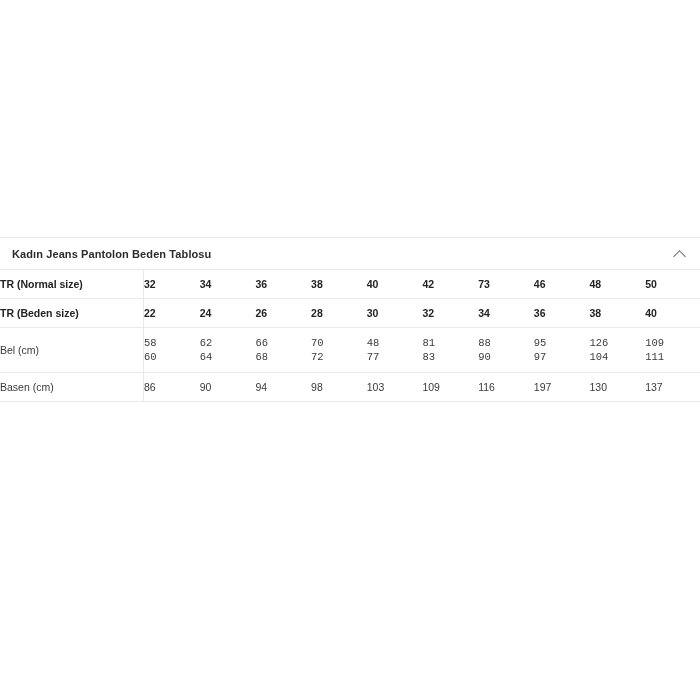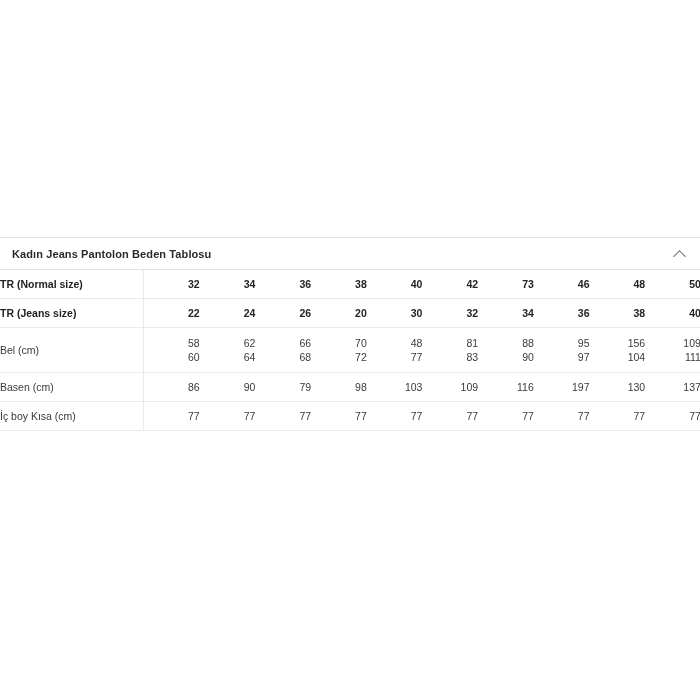--- a/index.html
+++ b/index.html
@@ -92,35 +92,36 @@
     text-align: left;
     border-right: 1px solid #e9e9e9;
   }
 
   td.rowlabel.bold {
     font-weight: bold;
     color: #232323;
   }
 
   td.val {
-    text-align: right;
+    text-align: left;
     width: 55.7px;
   }
 
   td.val.bold {
     font-weight: bold;
     color: #232323;
   }
 
   tr.tall td {
     height: 44px;
   }
 
   .two-line {
     line-height: 14px;
+    font-family: Liberation Mono, monospace;
   }
   .two-line span {
     display: block;
   }
 
   tr.size-row td { height: 28px; margin-top: 36px; }
 </style>
 </head>
 <body>
 
@@ -144,25 +145,25 @@
           <td class="val bold">38</td>
           <td class="val bold">40</td>
           <td class="val bold">42</td>
           <td class="val bold">73</td>
           <td class="val bold">46</td>
           <td class="val bold">48</td>
           <td class="val bold">50</td>
         </tr>
 
         <tr class="size-row">
-          <td class="rowlabel bold">TR (Jeans size)</td>
+          <td class="rowlabel bold">TR (Beden size)</td>
           <td class="val bold">22</td>
           <td class="val bold">24</td>
           <td class="val bold">26</td>
-          <td class="val bold">20</td>
+          <td class="val bold">28</td>
           <td class="val bold">30</td>
           <td class="val bold">32</td>
           <td class="val bold">34</td>
           <td class="val bold">36</td>
           <td class="val bold">38</td>
           <td class="val bold">40</td>
         </tr>
 
         <tr class="tall">
           <td class="rowlabel">Bel (cm)</td>
@@ -209,58 +210,45 @@
             </div>
           </td>
           <td class="val">
             <div class="two-line">
               <span>95</span>
               <span>97</span>
             </div>
           </td>
           <td class="val">
             <div class="two-line">
-              <span>156</span>
+              <span>126</span>
               <span>104</span>
             </div>
           </td>
           <td class="val">
             <div class="two-line">
               <span>109</span>
               <span>111</span>
             </div>
           </td>
         </tr>
 
         <tr>
           <td class="rowlabel">Basen (cm)</td>
           <td class="val">86</td>
           <td class="val">90</td>
-          <td class="val">79</td>
+          <td class="val">94</td>
           <td class="val">98</td>
           <td class="val">103</td>
           <td class="val">109</td>
           <td class="val">116</td>
           <td class="val">197</td>
           <td class="val">130</td>
           <td class="val">137</td>
         </tr>
 
-        <tr>
-          <td class="rowlabel">İç boy Kısa (cm)</td>
-          <td class="val">77</td>
-          <td class="val">77</td>
-          <td class="val">77</td>
-          <td class="val">77</td>
-          <td class="val">77</td>
-          <td class="val">77</td>
-          <td class="val">77</td>
-          <td class="val">77</td>
-          <td class="val">77</td>
-          <td class="val">77</td>
-        </tr>
 
 
       </tbody>
     </table>
 
   </div>
 </div>
 
 </body></html>

